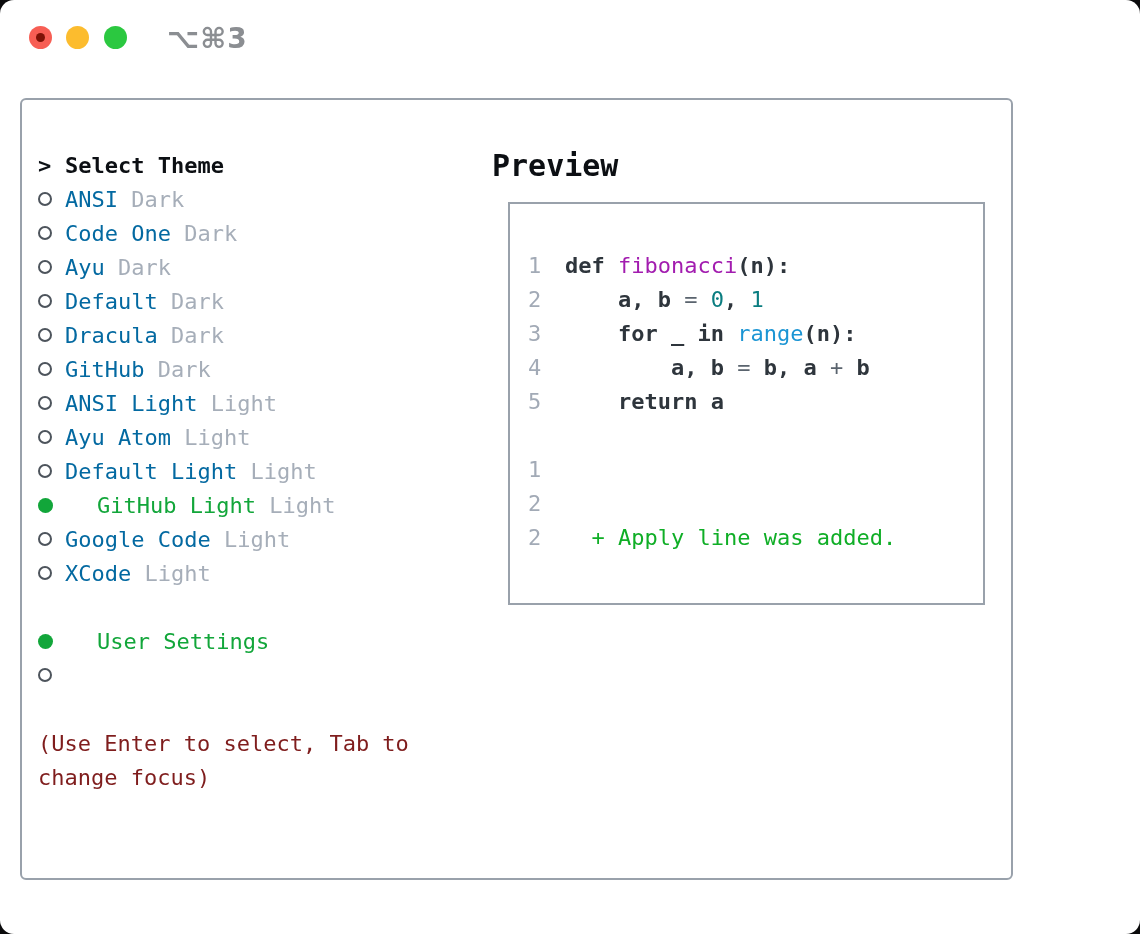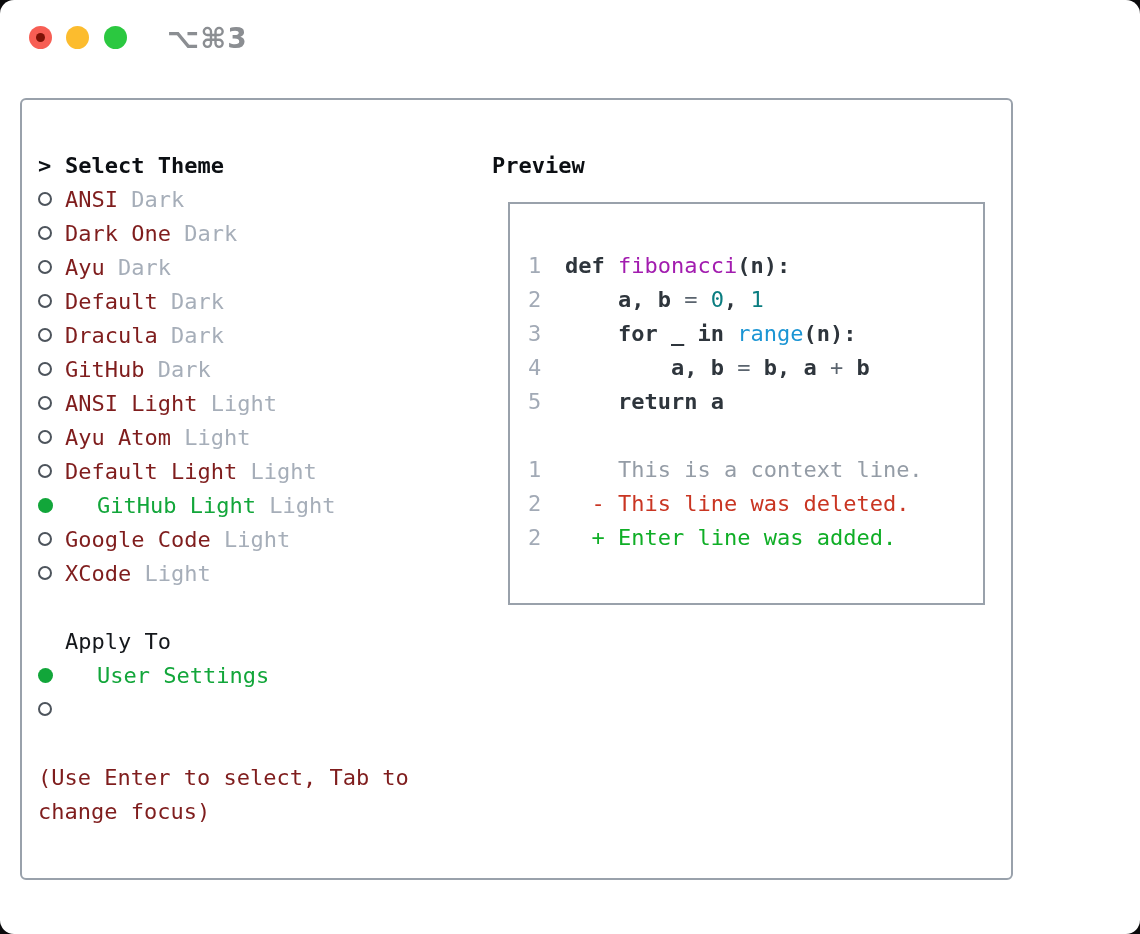--- a/index.html
+++ b/index.html
@@ -84,34 +84,34 @@
     border: 2px solid #4d545c;
     background: transparent;
   }
   .radio.on {
     border: none;
     background: #12a63a;
     width: 15px; height: 15px;
   }
   .hdr { font-weight: bold; color: #0c0f13; }
   .subhdr { color: #14171b; }
-  .t-name { color: #7f1d1d; }
+  .t-name { color: #0369a1; }
   .t-name.sel { color: #12a63a; margin-left: 32px; }
   .t-variant { color: #a6aeb9; }
   .hint { color: #7f1d1d; }
   
   .col-right {
     position: absolute;
     left: 470px; top: 48px;
   }
   .preview-title {
     height: 34px;
     display: flex;
     align-items: center;
-    font-size: 22px;
+    font-size: 30px;
     font-weight: bold;
     color: #0c0f13;
   }
   .preview-box {
     margin-top: 20px;
     margin-left: 16px;
     width: 477px;
     height: 403px;
     border: 2px solid #99a1ab;
     background: #ffffff;
@@ -157,39 +157,35 @@
   <div class="panel">
 
     <div class="col-left">
       <div class="row">
         <span class="marker-cell"><span class="caret">&gt;</span></span>
         <span class="hdr">Select Theme</span>
       </div>
 
       <div id="theme-list">
           <div class="row"><span class="marker-cell"><span class="radio"></span></span><span class="t-name">ANSI</span><span class="t-variant"> Dark</span></div>
-          <div class="row"><span class="marker-cell"><span class="radio"></span></span><span class="t-name">Dark One</span><span class="t-variant"> Dark</span></div>
+          <div class="row"><span class="marker-cell"><span class="radio"></span></span><span class="t-name">Code One</span><span class="t-variant"> Dark</span></div>
           <div class="row"><span class="marker-cell"><span class="radio"></span></span><span class="t-name">Ayu</span><span class="t-variant"> Dark</span></div>
           <div class="row"><span class="marker-cell"><span class="radio"></span></span><span class="t-name">Default</span><span class="t-variant"> Dark</span></div>
           <div class="row"><span class="marker-cell"><span class="radio"></span></span><span class="t-name">Dracula</span><span class="t-variant"> Dark</span></div>
           <div class="row"><span class="marker-cell"><span class="radio"></span></span><span class="t-name">GitHub</span><span class="t-variant"> Dark</span></div>
           <div class="row"><span class="marker-cell"><span class="radio"></span></span><span class="t-name">ANSI Light</span><span class="t-variant"> Light</span></div>
           <div class="row"><span class="marker-cell"><span class="radio"></span></span><span class="t-name">Ayu Atom</span><span class="t-variant"> Light</span></div>
           <div class="row"><span class="marker-cell"><span class="radio"></span></span><span class="t-name">Default Light</span><span class="t-variant"> Light</span></div>
           <div class="row"><span class="marker-cell"><span class="radio on"></span></span><span class="t-name sel">GitHub Light</span><span class="t-variant"> Light</span></div>
           <div class="row"><span class="marker-cell"><span class="radio"></span></span><span class="t-name">Google Code</span><span class="t-variant"> Light</span></div>
           <div class="row"><span class="marker-cell"><span class="radio"></span></span><span class="t-name">XCode</span><span class="t-variant"> Light</span></div>
         </div>
 
       <div class="row"></div>
 
-      <div class="row">
-        <span class="marker-cell"></span>
-        <span class="subhdr">Apply To</span>
-      </div>
 
       <div id="apply-list">
           <div class="row"><span class="marker-cell"><span class="radio on"></span></span><span class="t-name sel">User Settings</span></div>
           <div class="row"><span class="marker-cell"><span class="radio"></span></span></div>
         </div>
 
       <div class="row"></div>
 
       <div id="hint-block">
           <div class="row"><span class="hint">(Use Enter to select, Tab to</span></div>
@@ -199,20 +195,20 @@
 
     <div class="col-right">
       <div class="preview-title">Preview</div>
       <div class="preview-box" id="preview-box">
           <div class="code-row"><span class="ln">1</span><span class="tok-code">def </span><span class="tok-func">fibonacci</span><span class="tok-code">(n):</span></div>
           <div class="code-row"><span class="ln">2</span><span class="tok-code">    a, b </span><span class="tok-op">= </span><span class="tok-num">0</span><span class="tok-code">, </span><span class="tok-num">1</span></div>
           <div class="code-row"><span class="ln">3</span><span class="tok-code">    for _ in </span><span class="tok-blue">range</span><span class="tok-code">(n):</span></div>
           <div class="code-row"><span class="ln">4</span><span class="tok-code">        a, b </span><span class="tok-op">= </span><span class="tok-code">b, a </span><span class="tok-op">+</span><span class="tok-code"> b</span></div>
           <div class="code-row"><span class="ln">5</span><span class="tok-code">    return a</span></div>
           <div class="code-row"><span class="ln"></span></div>
-          <div class="code-row"><span class="ln">1</span><span class="tok-context">    This is a context line.</span></div>
-          <div class="code-row"><span class="ln">2</span><span class="tok-code">  </span><span class="tok-deleted">- This line was deleted.</span></div>
-          <div class="code-row"><span class="ln">2</span><span class="tok-code">  </span><span class="tok-added">+ Enter line was added.</span></div>
+          <div class="code-row"><span class="ln">1</span></div>
+          <div class="code-row"><span class="ln">2</span><span class="tok-code">  </span></div>
+          <div class="code-row"><span class="ln">2</span><span class="tok-code">  </span><span class="tok-added">+ Apply line was added.</span></div>
         </div>
     </div>
 
   </div>
 </div>
 
 </body></html>

